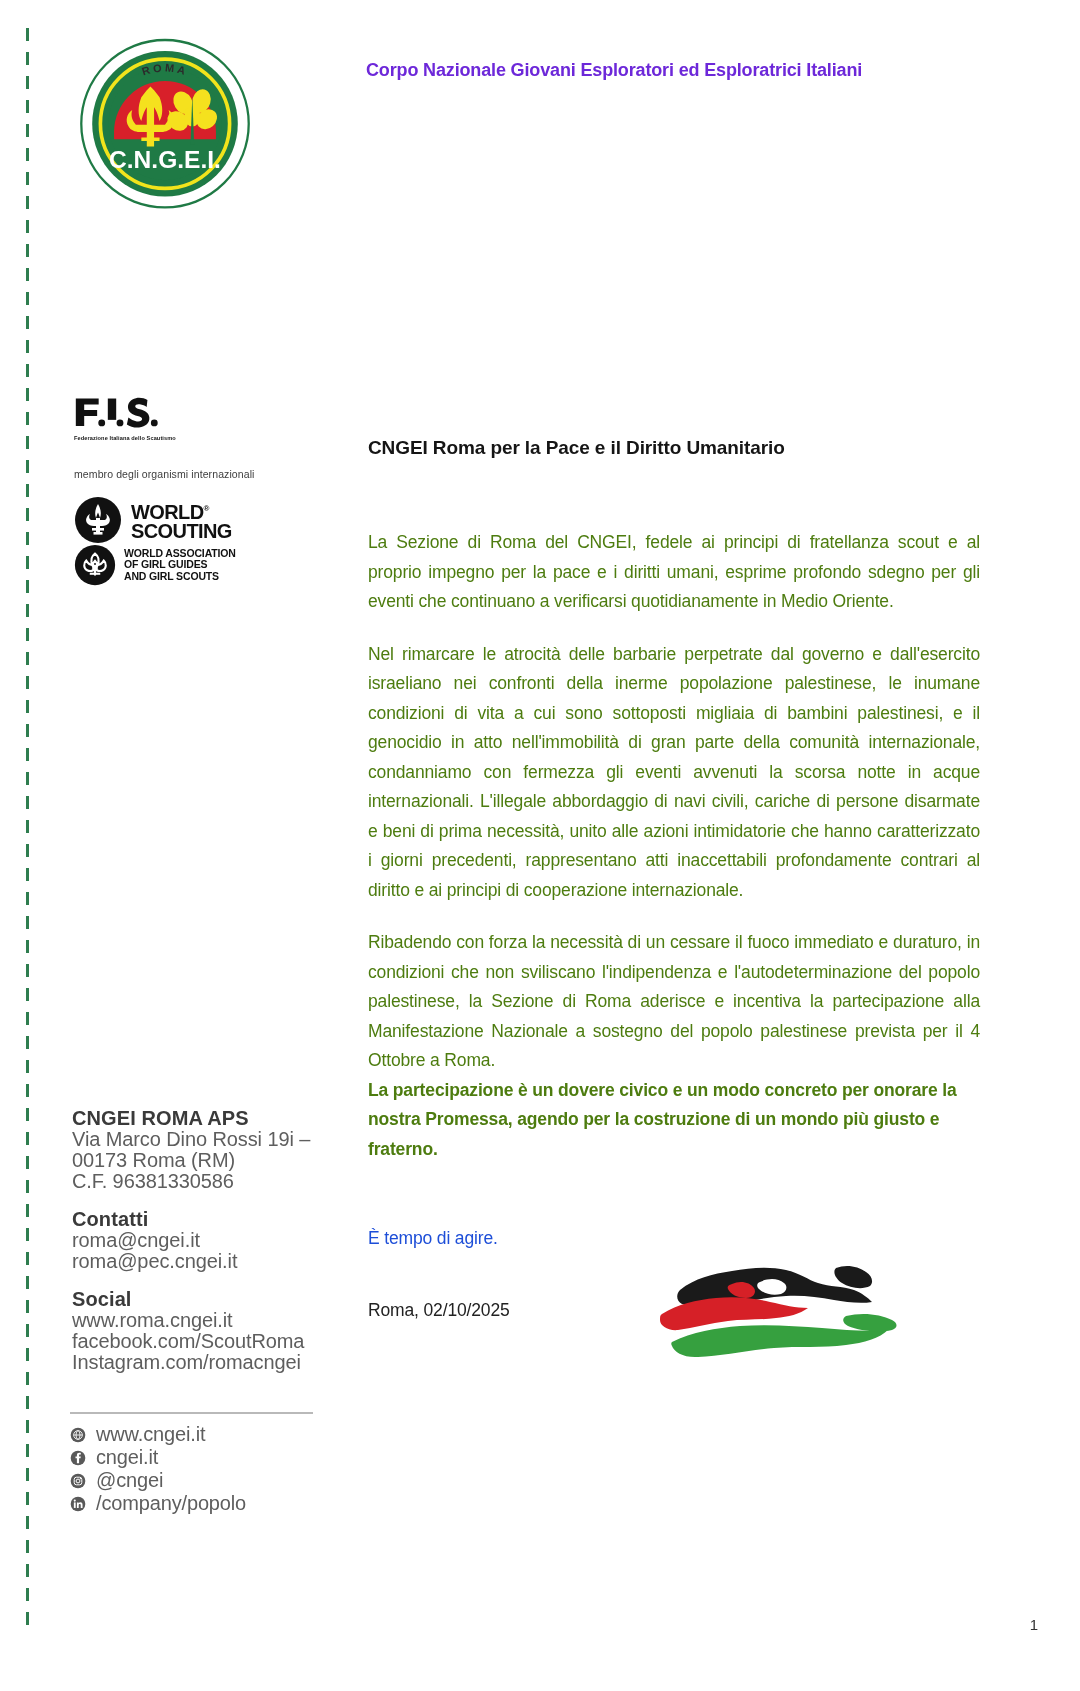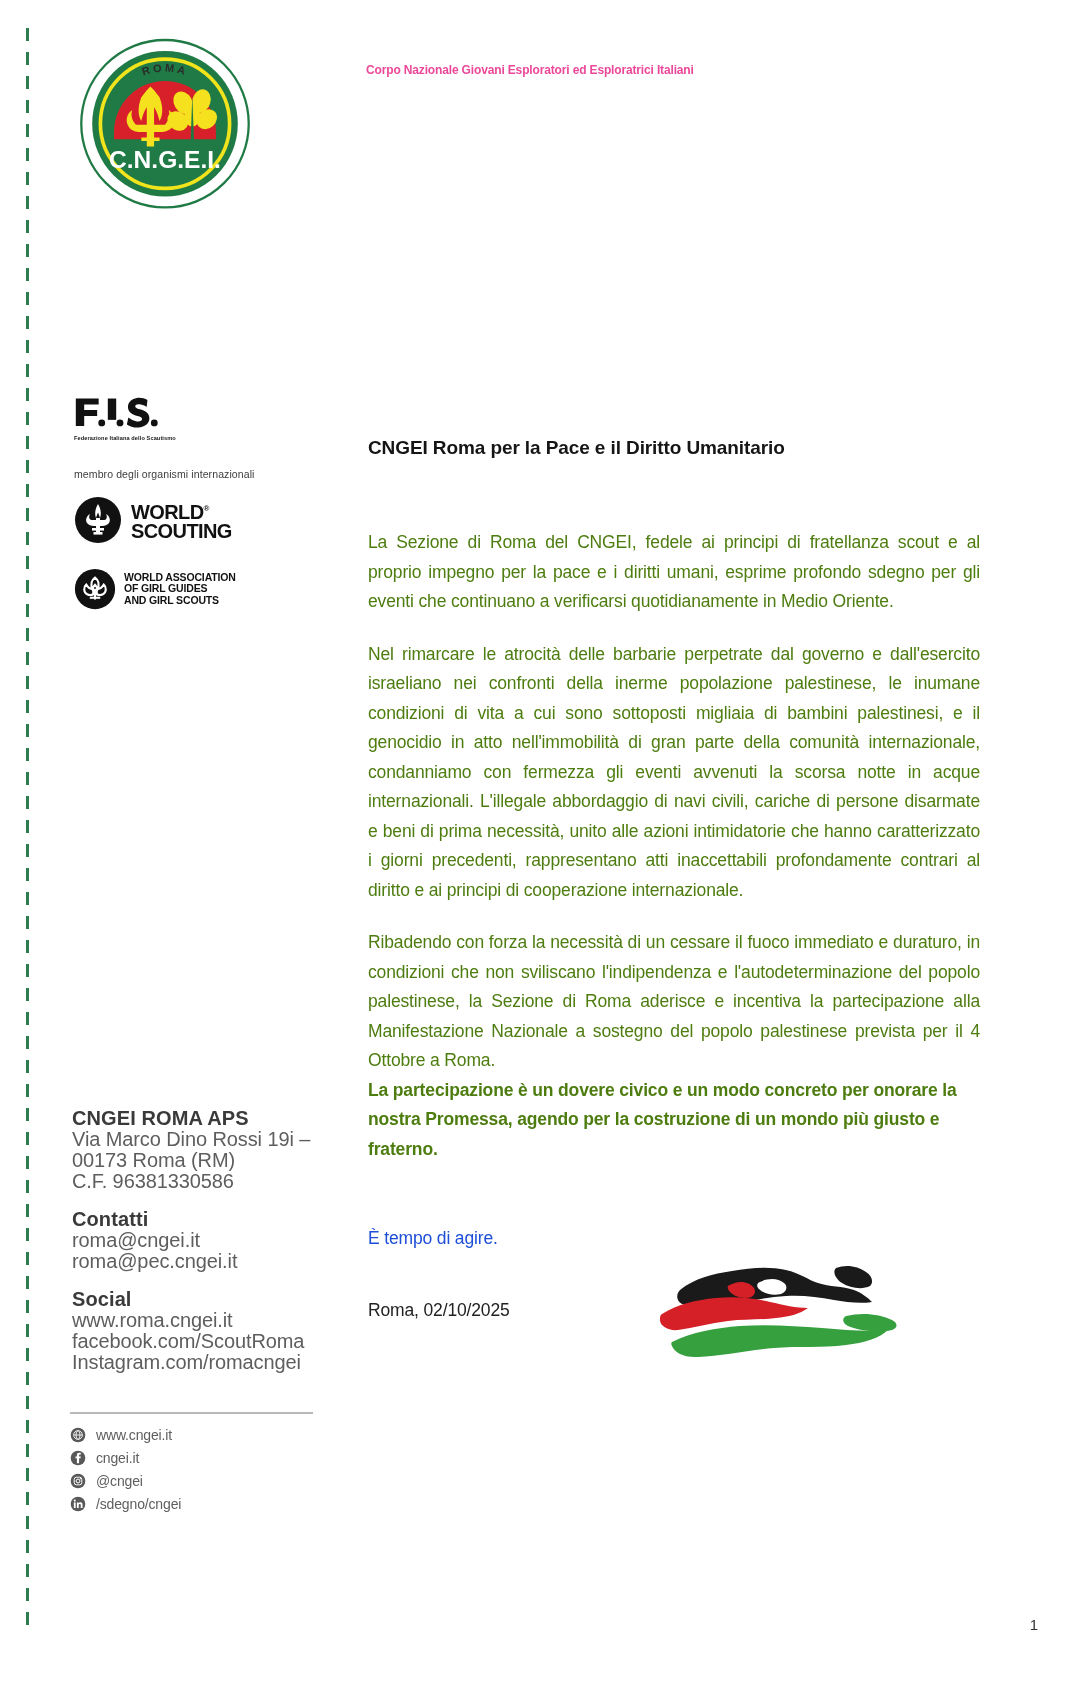--- a/index.html
+++ b/index.html
@@ -57,21 +57,21 @@
   .membro {
     margin-top: 27px;
     margin-left: 12px;
     font-size: 10.5px;
     color: #3d3d3d;
     letter-spacing: .1px;
   }
 
   .logo-row { display: flex; align-items: center; margin-left: 12px; }
   .ws-row { margin-top: 16px; }
-  .wagggs-row { margin-top: 24px; }
+  .wagggs-row { }
 
   .ws-text {
     margin-left: 9px;
     font-weight: bold;
     font-size: 20px;
     line-height: 19px;
     letter-spacing: -.6px;
     color: #111;
   }
   .ws-text sup { font-size: 8px; vertical-align: super; }
@@ -116,40 +116,40 @@
     position: absolute;
     left: 70px;
     top: 1423px;
     width: 265px;
   }
   .social-item {
     display: flex;
     align-items: center;
     height: 23px;
     color: #5e5e5e;
-    font-size: 14px;
+    font-size: 20px;
     letter-spacing: -.15px;
   }
   .social-item .ico {
     width: 16px; height: 16px;
     margin-right: 10px;
     flex: none;
     display: block;
   }
 
   
   .header-title {
     position: absolute;
     left: 366px;
     top: 58px;
     width: 600px;
     font-weight: bold;
-    font-size: 12px;
+    font-size: 18px;
     line-height: 25px;
-    color: #ec4899;
+    color: #6d28d9;
     letter-spacing: -.15px;
   }
 
   .doc-title {
     position: absolute;
     left: 368px;
     top: 437px;
     width: 610px;
     font-weight: bold;
     font-size: 19px;
@@ -362,21 +362,21 @@
       <svg class="ico" viewBox="0 0 24 24">
         <circle cx="12" cy="12" r="11" fill="#595959"></circle>
         <g fill="#fff">
           <rect x="5.8" y="9.6" width="2.7" height="8.3"></rect>
           <circle cx="7.15" cy="6.9" r="1.6"></circle>
           <path d="M10.4 9.6 h2.6 v1.15 c.45 -.8 1.45 -1.4 2.7 -1.4 2.2 0 3.1 1.35 3.1 3.75
                    V17.9 h-2.7 v-4.2 c0 -1.2 -.45 -1.85 -1.45 -1.85 -1.05 0 -1.6 .7 -1.6 1.9
                    V17.9 h-2.65 Z"></path>
         </g>
       </svg>
-      <span>/sdegno/cngei</span>
+      <span>/company/popolo</span>
     </div>
   </div>
 
   <div class="header-title">
     <div>Corpo Nazionale Giovani Esploratori ed Esploratrici Italiani</div>
   </div>
 
   <h1 class="doc-title">CNGEI Roma per la Pace e il Diritto Umanitario</h1>
 
   <div class="body-copy">

